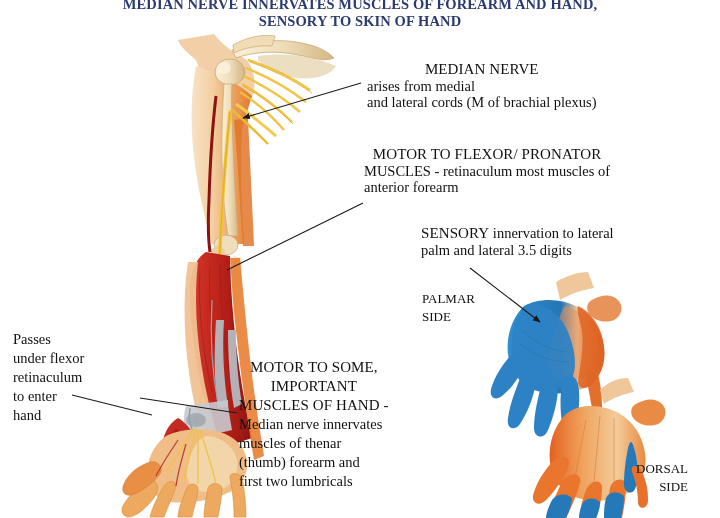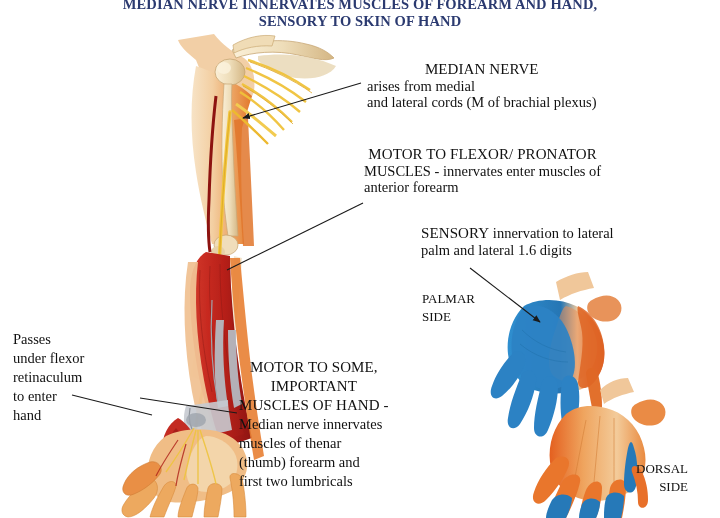--- a/index.html
+++ b/index.html
@@ -294,27 +294,27 @@
   </svg>
 
   <div class="ann" style="left:367px;top:61px;">
     <div class="cap">MEDIAN NERVE</div>
     <div>arises from medial</div>
     <div>and lateral cords (M of brachial plexus)</div>
   </div>
 
   <div class="ann" style="left:364px;top:146px;">
     <div class="cap">MOTOR TO FLEXOR/ PRONATOR</div>
-    <div>MUSCLES - innervates enter muscles of</div>
+    <div>MUSCLES - retinaculum most muscles of</div>
     <div>anterior forearm</div>
   </div>
 
   <div class="ann" style="left:421px;top:225px;">
     <div><span class="cap">SENSORY</span><span> innervation to lateral</span></div>
-    <div>palm and lateral 1.6 digits</div>
+    <div>palm and lateral 3.5 digits</div>
   </div>
 
   <div class="ann" style="left:13px;top:330px;line-height:19px;">
     <div>Passes</div>
     <div>under flexor</div>
     <div>retinaculum</div>
     <div>to enter</div>
     <div>hand</div>
   </div>
 

